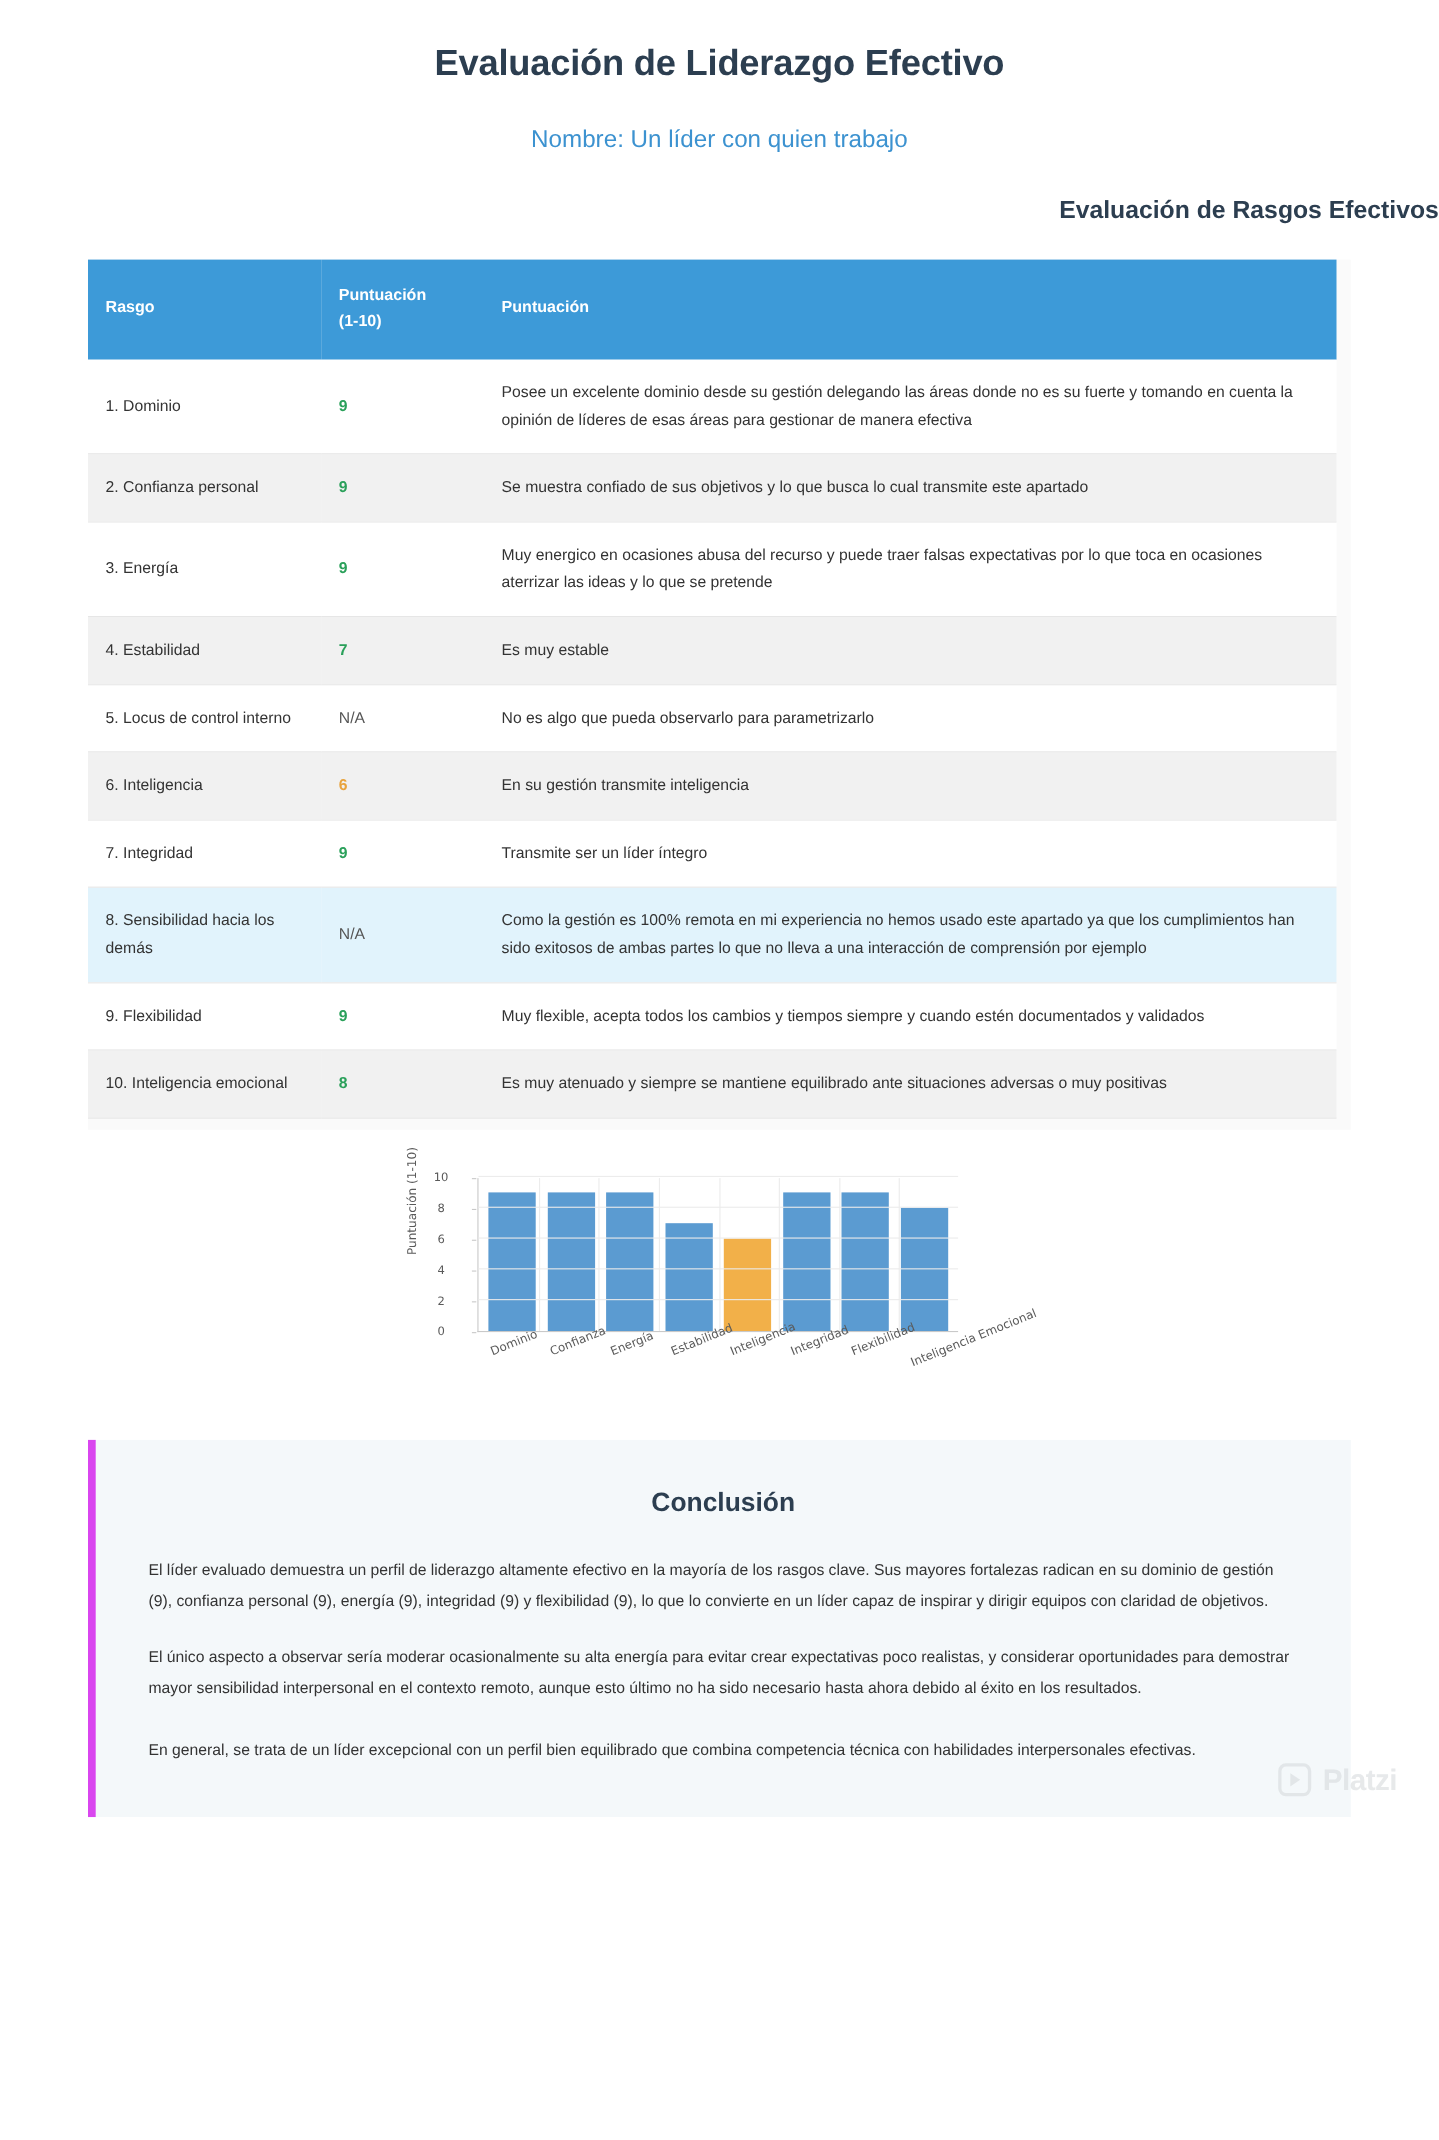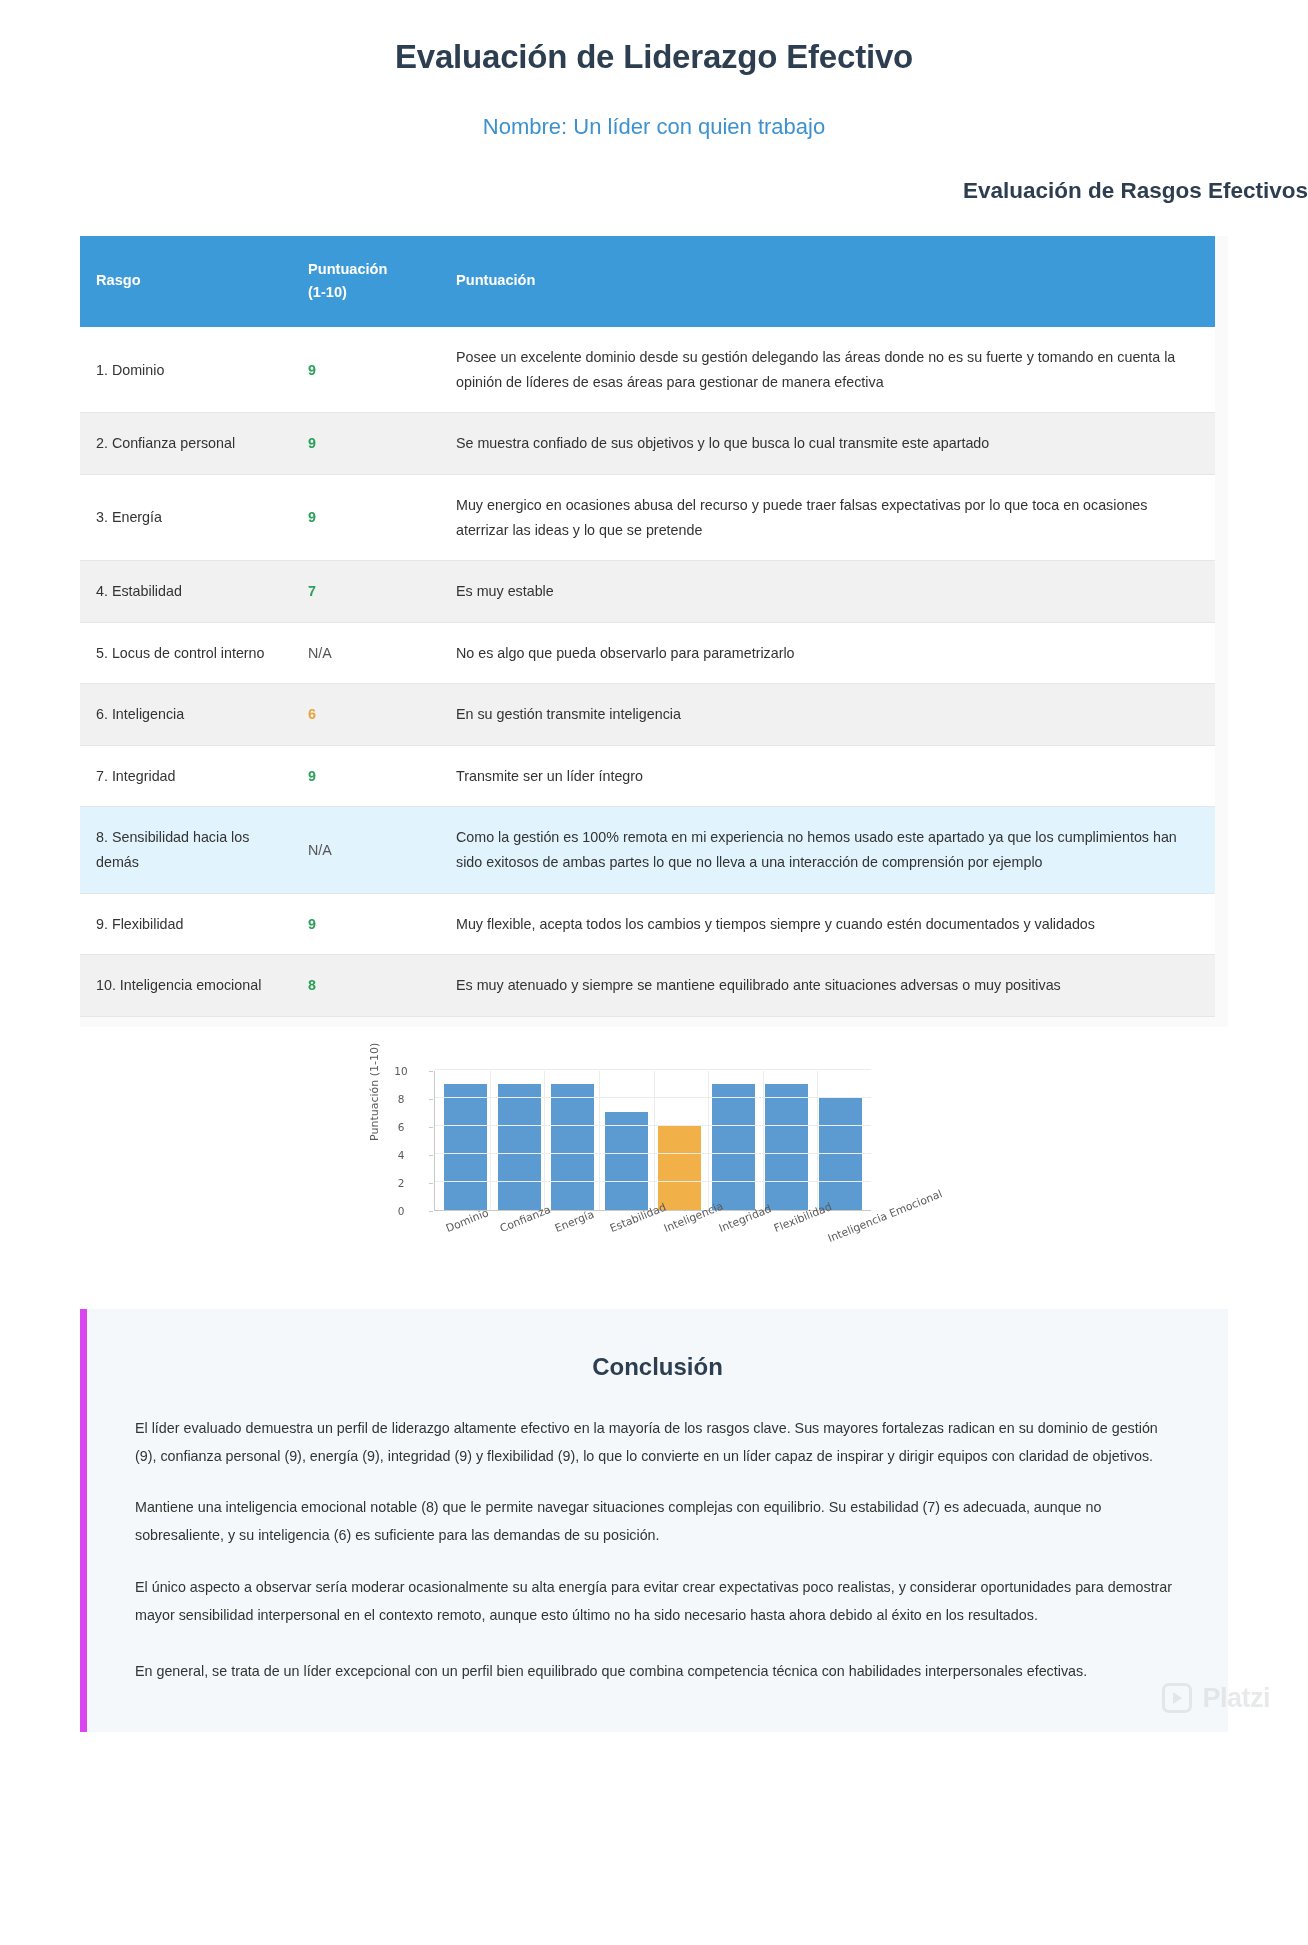--- a/index.html
+++ b/index.html
@@ -373,21 +373,20 @@
           <div class="xlab" style="left: 337.582px; top: 10px;">Flexibilidad</div>
           <div class="xlab" style="left: 392.207px; top: 20px;">Inteligencia Emocional</div>
         </div>
     </div>
   </div>
 
   <div class="conclusion">
     <h2>Conclusión</h2>
     <div id="conclusion-body">
         <p>El líder evaluado demuestra un perfil de liderazgo altamente efectivo en la mayoría de los rasgos clave. Sus mayores fortalezas radican en su dominio de gestión (9), confianza personal (9), energía (9), integridad (9) y flexibilidad (9), lo que lo convierte en un líder capaz de inspirar y dirigir equipos con claridad de objetivos.</p>
-        <p>Mantiene una inteligencia emocional notable (8) que le permite navegar situaciones complejas con equilibrio. Su estabilidad (7) es adecuada, aunque no sobresaliente, y su inteligencia (6) es suficiente para las demandas de su posición.</p>
         <p>El único aspecto a observar sería moderar ocasionalmente su alta energía para evitar crear expectativas poco realistas, y considerar oportunidades para demostrar mayor sensibilidad interpersonal en el contexto remoto, aunque esto último no ha sido necesario hasta ahora debido al éxito en los resultados.</p>
         <p>En general, se trata de un líder excepcional con un perfil bien equilibrado que combina competencia técnica con habilidades interpersonales efectivas.</p>
       </div>
   </div>
 
   <div class="watermark">
     <div class="mark"></div>
     <div class="wtext">Platzi</div>
   </div>
 

